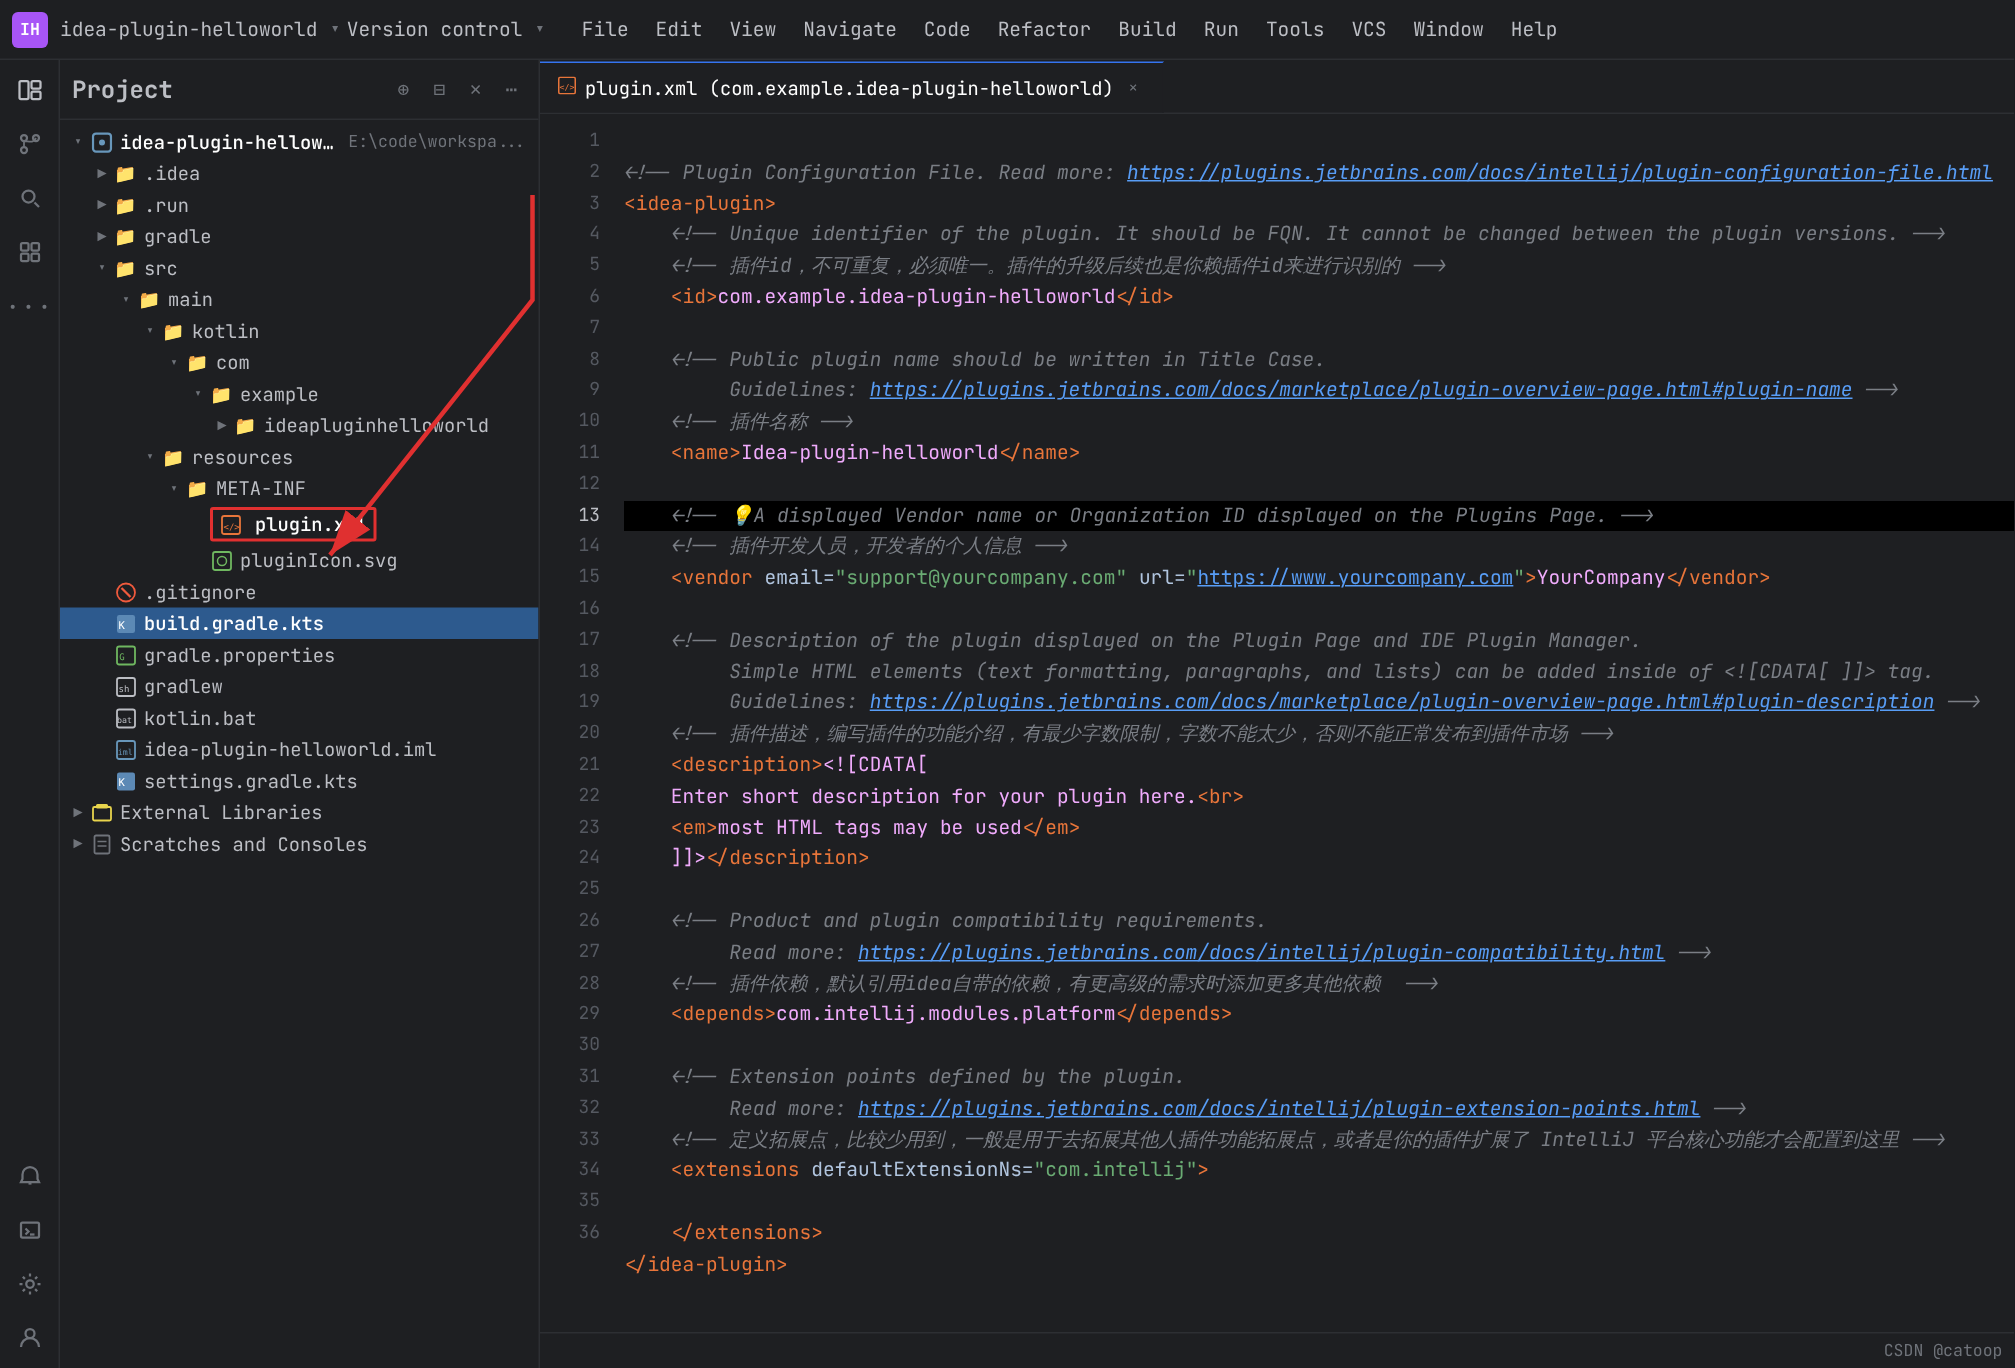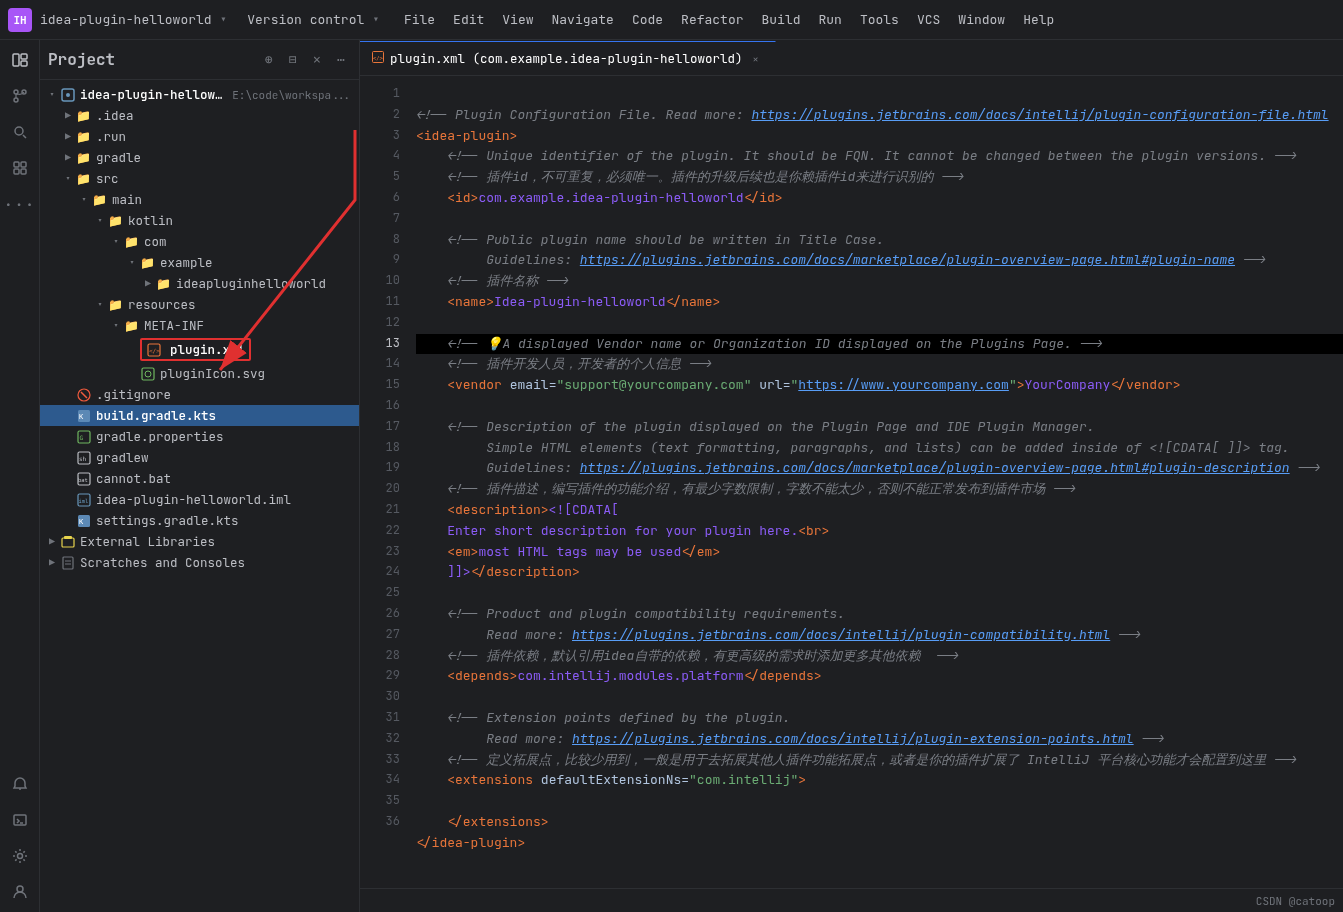--- a/index.html
+++ b/index.html
@@ -269,21 +269,21 @@
       white-space: pre;
       display: block;
     }
     .code-line.highlighted-line { background: #000000; }
 
     
     .c-comment { color: #7a7e85; font-style: italic; }
     .c-tag { color: #e8753a; }
     .c-attr { color: #b0c4de; }
     .c-string { color: #6aab73; }
-    .c-text { color: #8b5cf6; }
+    .c-text { color: #f0abfc; }
     .c-link { color: #589df6; text-decoration: underline; }
 
     
     #status-bar {
       height: 24px;
       background: #1e1f22;
       border-top: 1px solid #2d2f33;
       display: flex;
       align-items: center;
       padding: 0 8px;
@@ -297,21 +297,21 @@
     ::-webkit-scrollbar-track { background: transparent; }
     ::-webkit-scrollbar-thumb { background: #3d3f44; border-radius: 3px; }
   </style>
 </head>
 <body>
 
 <div id="titlebar">
   <div class="app-icon">
     <span>IH</span>
   </div>
-  <div style="display:flex;align-items:center;gap:20px;margin-right:16px;">
+  <div style="display:flex;align-items:center;gap:4px;margin-right:16px;">
     <span style="font-size:13px;color:#bcbec4;cursor:pointer;">
       <span>idea-plugin-helloworld</span> <span style="color:#6f737a;">▾</span>
     </span>
     <span style="font-size:13px;color:#bcbec4;cursor:pointer;">
       <span>Version control</span> <span style="color:#6f737a;">▾</span>
     </span>
   </div>
   <div class="menu-items">
     <span class="menu-item">File</span>
     <span class="menu-item">Edit</span>
@@ -547,21 +547,21 @@
       </div>
 
       <div class="tree-item" style="padding-left:20px;">
         <span class="arrow" style="visibility:hidden;">▶</span>
         <span class="icon bat-icon">
           <svg width="14" height="14" viewBox="0 0 14 14" fill="none">
               <rect x="1" y="1" width="12" height="12" rx="1.5" stroke="#bcbec4" stroke-width="1.2"></rect>
               <text x="1" y="10" font-size="5.5" fill="#bcbec4" font-family="monospace">bat</text>
             </svg>
         </span>
-        <span class="label">cannot.bat</span>
+        <span class="label">kotlin.bat</span>
       </div>
 
       <div class="tree-item" style="padding-left:20px;">
         <span class="arrow" style="visibility:hidden;">▶</span>
         <span class="icon iml-icon">
           <svg width="14" height="14" viewBox="0 0 14 14" fill="none">
               <rect x="1" y="1" width="12" height="12" rx="1.5" stroke="#6897bb" stroke-width="1.2"></rect>
               <text x="1.5" y="10" font-size="5.5" fill="#6897bb" font-family="monospace">iml</text>
             </svg>
         </span>

